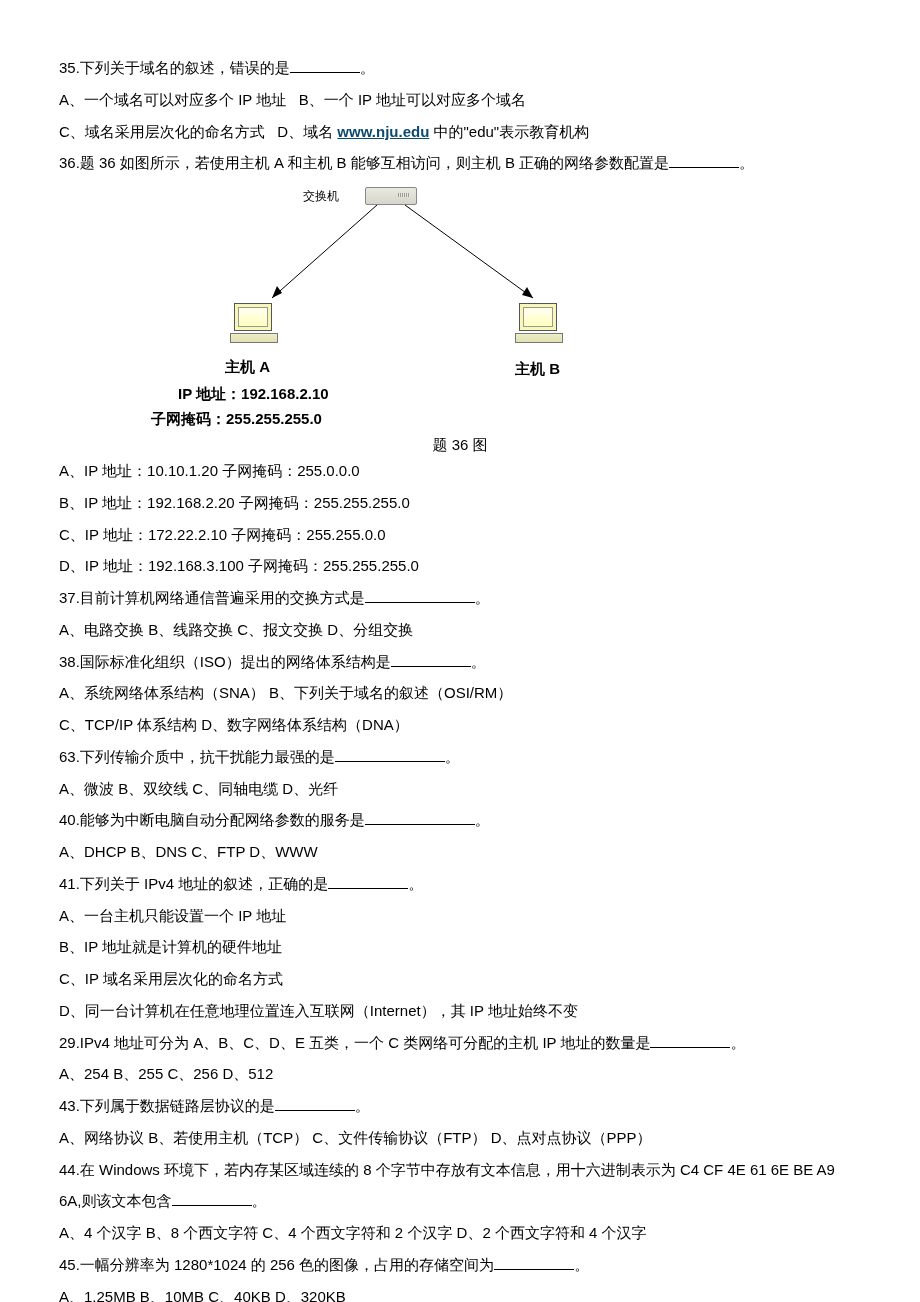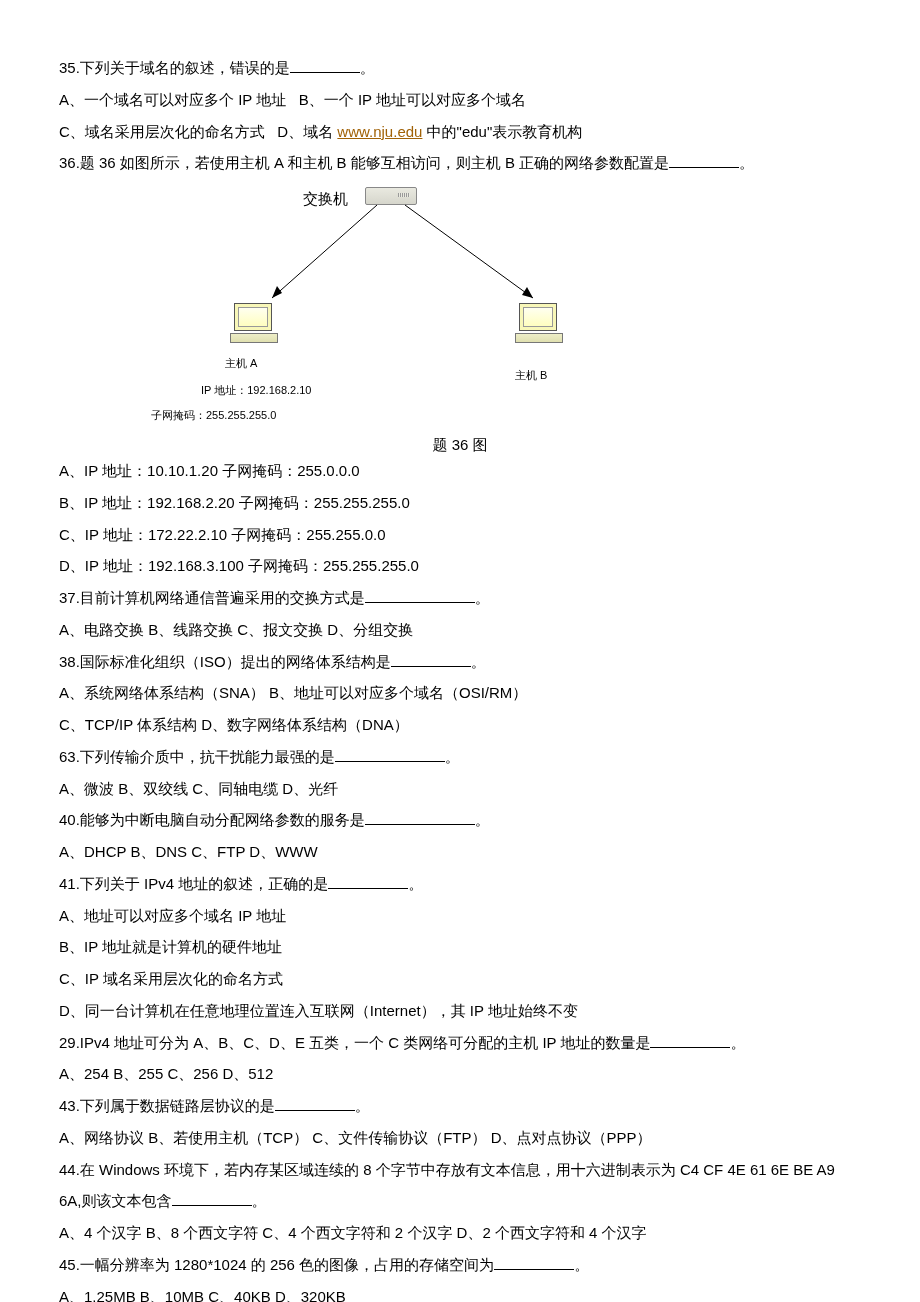--- a/index.html
+++ b/index.html
@@ -16,21 +16,21 @@
   p { margin: 4px; }
   .blank {
     display: inline-block;
     border-bottom: 1px solid #000;
     min-width: 80px;
     height: 1em;
     vertical-align: baseline;
   }
   .blank-wide { min-width: 110px; }
   .blank-narrow { min-width: 70px; }
-  a.link { color: #a16207; text-decoration: underline; }
+  a.link { color: #0c4a6e; text-decoration: underline; font-weight: bold; }
   .fig-wrap {
     position: relative;
     width: 100%;
     height: 270px;
     margin-top: 6px;
   }
   .switch {
     position: absolute;
     left: 310px;
     top: 4px;
@@ -44,21 +44,21 @@
     content: "";
     position: absolute;
     left: 32px; top: 5px;
     width: 12px; height: 4px;
     background: repeating-linear-gradient(90deg,#999 0 1px,#e9e9e0 1px 2px);
   }
   .switch-label {
     position: absolute;
     left: 248px;
     top: 2px;
-    font-size: 15px;
+    font-size: 12px;
   }
   .host {
     position: absolute;
     width: 46px;
     height: 40px;
   }
   .monitor {
     width: 36px; height: 26px;
     border: 1px solid #555;
     background: #f8f7b8;
@@ -71,24 +71,24 @@
     left:3px; top:3px; right:3px; bottom:3px;
     background: linear-gradient(180deg,#fffff0,#fffec0);
     border:1px solid #999;
   }
   .base {
     width: 46px; height: 8px;
     background: linear-gradient(#eeeec8,#e0e0b0);
     border:1px solid #777;
     margin-top:2px;
   }
-  .host-label { position: absolute; font-size: 11px; text-align: center; }
+  .host-label { position: absolute; font-size: 15px; text-align: center; font-weight: bold; }
   .host-a-label { left: 170px; top: 170px; }
-  .host-b-label { left: 460px; top: 182px; }
-  .host-a-ip   { left: 146px; top: 197px; }
+  .host-b-label { left: 460px; top: 172px; }
+  .host-a-ip   { left: 123px; top: 197px; }
   .host-a-mask { left: 96px; top: 222px; }
   .fig-caption { position: absolute; left: 0; right: 0; top: 248px; text-align: center; }
   .pagenum { text-align: center; font-size: 13px; margin-top: 20px; }
 </style>
 </head>
 <body>
 
 <p>
   <span>35.下列关于域名的叙述，错误的是</span><span class="blank blank-narrow"></span><span>。</span>
 </p>
@@ -136,37 +136,37 @@
 <p>D、IP 地址：192.168.3.100   子网掩码：255.255.255.0</p>
 
 <p>
   <span>37.目前计算机网络通信普遍采用的交换方式是</span><span class="blank blank-wide"></span><span>。</span>
 </p>
 <p>A、电路交换   B、线路交换   C、报文交换   D、分组交换</p>
 
 <p>
   <span>38.国际标准化组织（ISO）提出的网络体系结构是</span><span class="blank"></span><span>。</span>
 </p>
-<p>A、系统网络体系结构（SNA）   B、地址可以对应多个域名（OSI/RM）</p>
+<p>A、系统网络体系结构（SNA）   B、下列关于域名的叙述（OSI/RM）</p>
 <p>C、TCP/IP 体系结构   D、数字网络体系结构（DNA）</p>
 
 <p>
   <span>63.下列传输介质中，抗干扰能力最强的是</span><span class="blank blank-wide"></span><span>。</span>
 </p>
 <p>A、微波   B、双绞线   C、同轴电缆   D、光纤</p>
 
 <p>
   <span>40.能够为中断电脑自动分配网络参数的服务是</span><span class="blank blank-wide"></span><span>。</span>
 </p>
 <p>A、DHCP   B、DNS   C、FTP     D、WWW</p>
 
 <p>
   <span>41.下列关于 IPv4 地址的叙述，正确的是</span><span class="blank"></span><span>。</span>
 </p>
-<p>A、地址可以对应多个域名 IP 地址</p>
+<p>A、一台主机只能设置一个 IP 地址</p>
 <p>B、IP 地址就是计算机的硬件地址</p>
 <p>C、IP 域名采用层次化的命名方式</p>
 <p>D、同一台计算机在任意地理位置连入互联网（Internet），其 IP 地址始终不变</p>
 
 <p>
   <span>29.IPv4 地址可分为 A、B、C、D、E 五类，一个 C 类网络可分配的主机 IP 地址的数量是</span><span class="blank"></span><span>。</span>
 </p>
 <p>A、254   B、255   C、256   D、512</p>
 
 <p>

